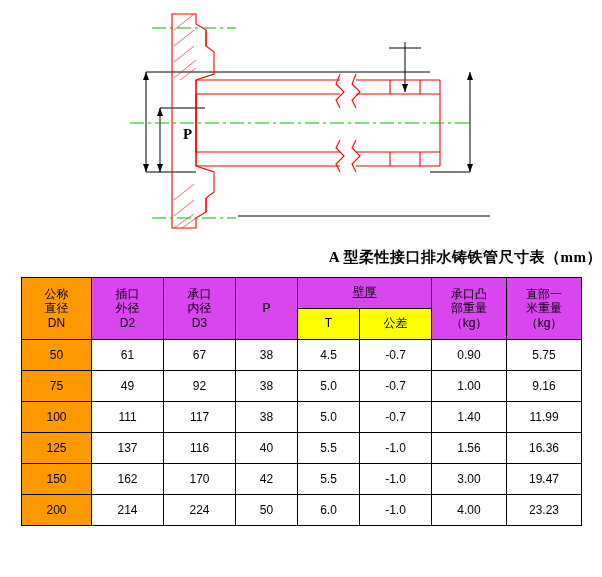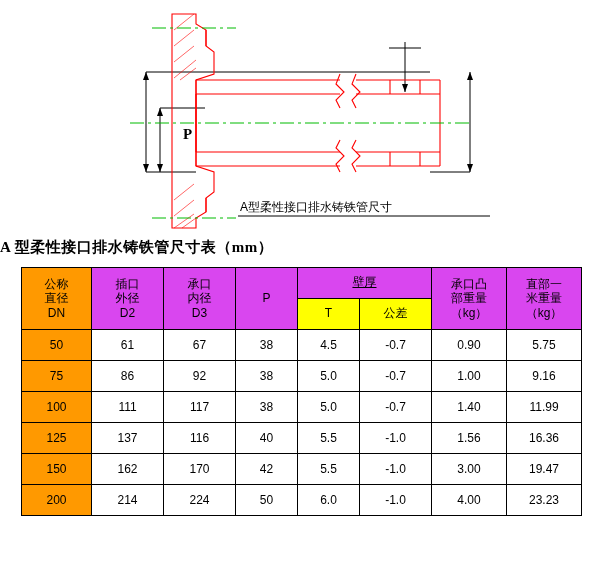--- a/index.html
+++ b/index.html
@@ -39,25 +39,25 @@
     left: 183px;
     top: 126px;
     font-size: 15px;
     font-weight: bold;
     font-family: "Liberation Serif", serif;
     color: #000;
   }
 
   
   .table-title {
-    text-align: left;
+    text-align: right;
     font-size: 15px;
     font-weight: bold;
     font-family: "Liberation Serif", serif;
-    margin-top: 6px;
+    margin-top: 16px;
     margin-bottom: 10px;
     letter-spacing: 0.5px;
   }
 
   
   .table-wrap {
     width: 560px;
     margin: 0 auto;
   }
   table.dims {
@@ -188,21 +188,20 @@
     <g stroke="#00bb00" stroke-width="1" stroke-dasharray="14,4,3,4">
       <line x1="130" y1="123" x2="470" y2="123"></line>
       <line x1="152" y1="28" x2="236" y2="28"></line>
       <line x1="152" y1="218" x2="236" y2="218"></line>
     </g>
 
     <line x1="238" y1="216" x2="490" y2="216" stroke="#000000" stroke-width="1"></line>
   </svg>
 
   <div class="p-label">P</div>
-  <div class="drawing-caption">A型柔性接口排水铸铁管尺寸</div>
 </div>
 
 <div class="table-title">A 型柔性接口排水铸铁管尺寸表（mm）</div>
 
 <div class="table-wrap">
   <table class="dims">
     <colgroup>
       <col style="width:70px">
       <col style="width:72px">
       <col style="width:72px">
@@ -255,21 +254,21 @@
         <td class="data">61</td>
         <td class="data">67</td>
         <td class="data">38</td>
         <td class="data">4.5</td>
         <td class="data">-0.7</td>
         <td class="data">0.90</td>
         <td class="data">5.75</td>
       </tr>
       <tr>
         <td class="first-col">75</td>
-        <td class="data">86</td>
+        <td class="data">49</td>
         <td class="data">92</td>
         <td class="data">38</td>
         <td class="data">5.0</td>
         <td class="data">-0.7</td>
         <td class="data">1.00</td>
         <td class="data">9.16</td>
       </tr>
       <tr>
         <td class="first-col">100</td>
         <td class="data">111</td>

